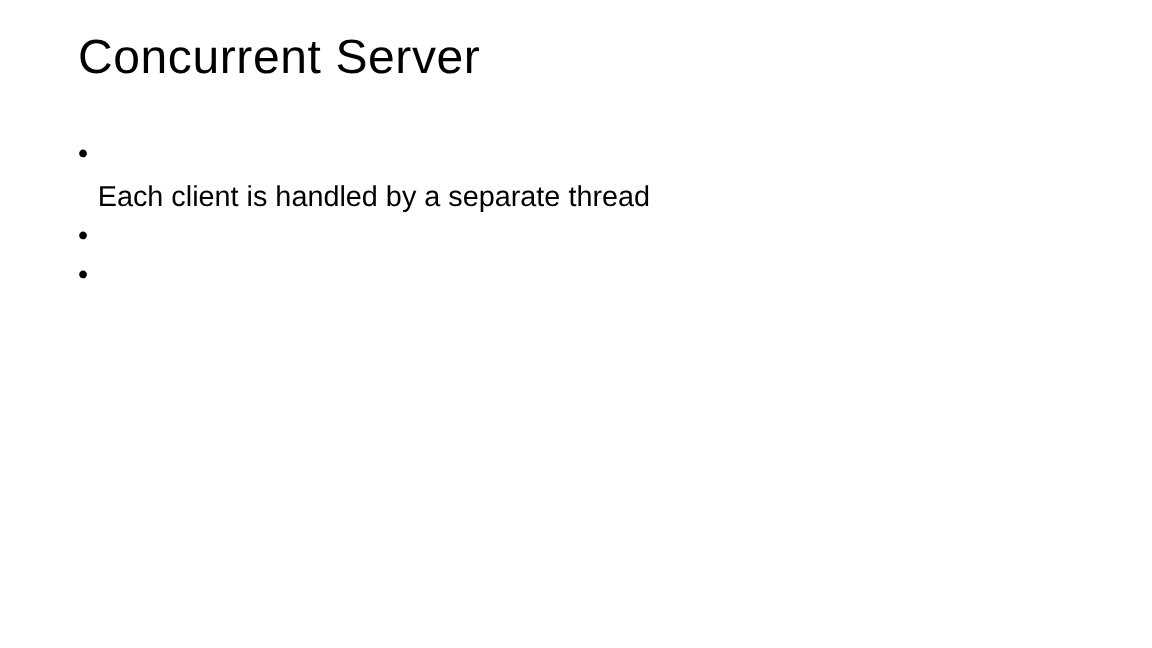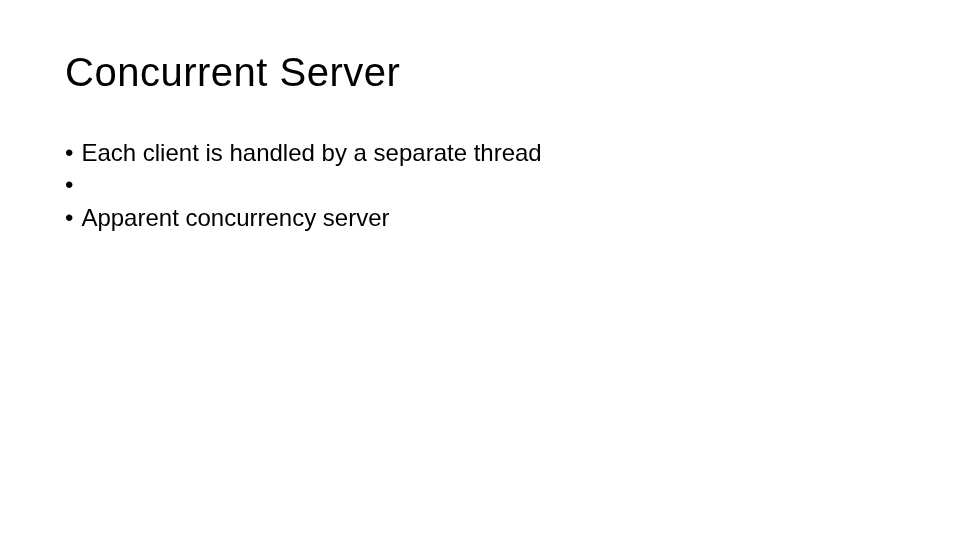--- a/index.html
+++ b/index.html
@@ -11,21 +11,21 @@
       width: 960px;
       height: 540px;
       background: #ffffff;
       font-family: "Segoe UI Light", "Segoe UI", "Helvetica Neue", Arial, sans-serif;
       color: #000000;
       overflow: hidden;
     }
     .slide {
       width: 100%;
       height: 100%;
-      padding: 50px 65px;
+      padding: 26px 65px;
     }
     .title {
       font-size: 40px;
       font-weight: 300;
       margin-bottom: 42px;
       letter-spacing: 0.5px;
     }
     .bullet-list {
       list-style: none;
     }
@@ -35,33 +35,33 @@
       line-height: 1.35;
       display: flex;
       align-items: flex-start;
     }
     .bullet-marker {
       margin-right: 8px;
       font-size: 24px;
     }
     .bullet-text {
       font-family: "Segoe UI", "Helvetica Neue", Arial, sans-serif;
+      margin-top: 36px;
     }
   </style>
 </head>
 <body>
 
 <div class="slide">
   <h1 class="title">Concurrent Server</h1>
   <ul class="bullet-list">
     <li class="bullet-item">
       <span class="bullet-marker">•</span>
       <span class="bullet-text">Each client is handled by a separate thread</span>
     </li>
     <li class="bullet-item">
       <span class="bullet-marker">•</span>
     </li>
     <li class="bullet-item">
       <span class="bullet-marker">•</span>
-      <span class="bullet-text">Apparent concurrency server</span>
     </li>
   </ul>
 </div>
 
 </body></html>

